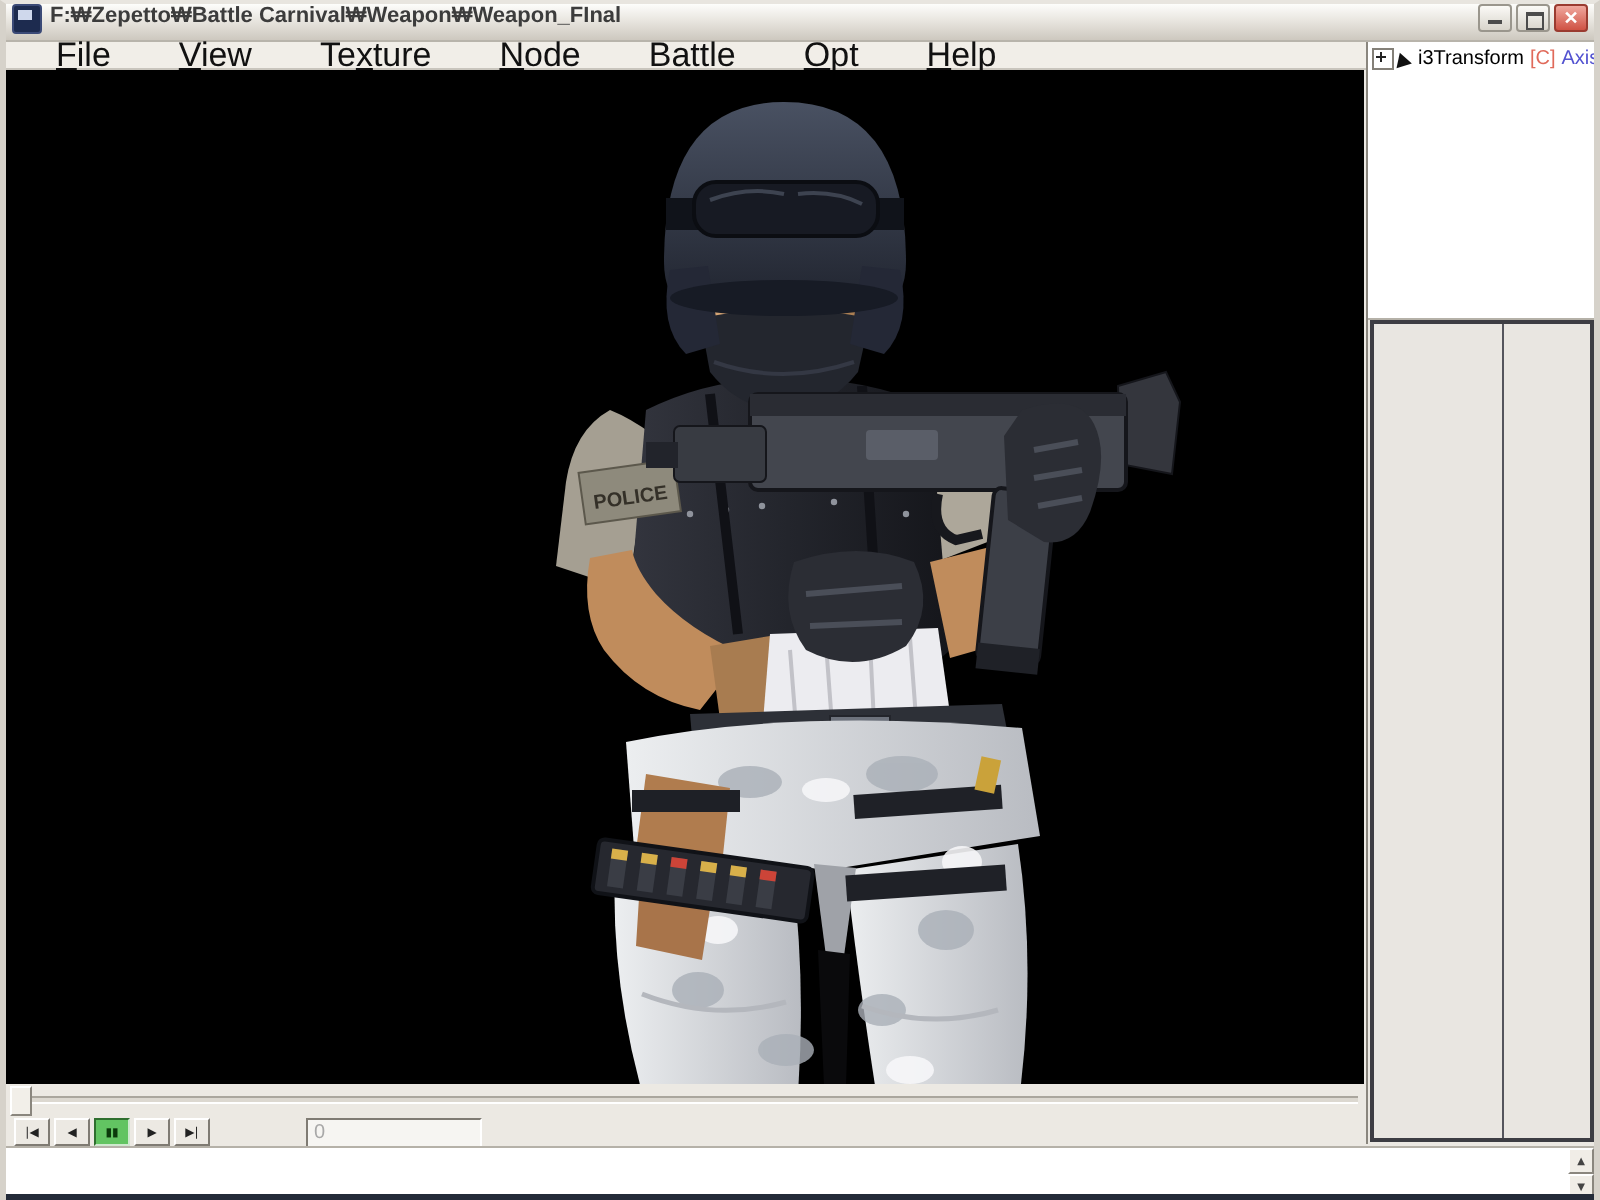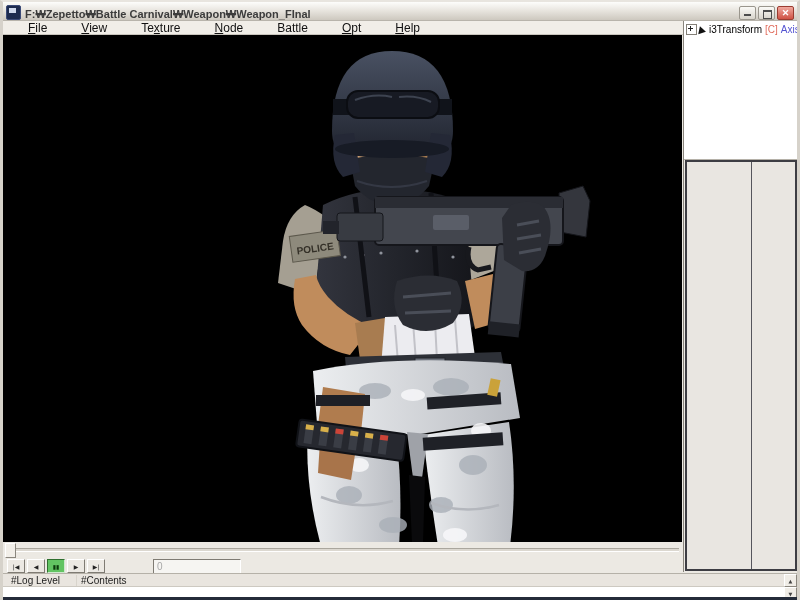--- a/index.html
+++ b/index.html
@@ -2,35 +2,35 @@
 <html><head>
 <meta charset="utf-8">
 <style>
   html,body{margin:0;padding:0;}
   body{font-family:"Liberation Sans","DejaVu Sans",sans-serif;}
   .window{position:relative;width:800px;height:600px;background:#ece9e3;overflow:hidden;
           border-left:3px solid #d6d2ca;border-right:3px solid #d6d2ca;border-top:2px solid #e8e5df;box-sizing:border-box;}
   
   .titlebar{position:absolute;top:0;left:0;right:0;height:18px;
             background:linear-gradient(180deg,#fdfdfb 0%,#e9e6e0 45%,#cdc8bf 100%);
-            display:flex;align-items:flex-end;padding:0 3px;border-bottom:1px solid #b8b4ab;}
+            display:flex;align-items:flex-start;padding:0 3px;border-bottom:1px solid #b8b4ab;}
   .app-icon{width:13px;height:13px;margin-right:4px;background:#1d2b4f;border:1px solid #3b4a77;border-radius:2px;position:relative;flex:0 0 auto;}
   .app-icon:before{content:"";position:absolute;left:2px;top:2px;width:7px;height:5px;background:#cfd8ec;}
   .title-text{font-size:11px;font-weight:bold;color:#3c3c3c;white-space:nowrap;overflow:hidden;flex:1;}
   .win-buttons{display:flex;gap:2px;}
   .win-btn{width:17px;height:14px;border:1px solid #9a968d;border-radius:2px;
            background:linear-gradient(180deg,#fbfaf7,#d8d4cb);position:relative;padding:0;cursor:default;}
   .win-btn.close{background:linear-gradient(180deg,#f0a89e,#cf5244);border-color:#9a3b30;color:#fff;
                  font-size:9px;font-weight:bold;line-height:12px;text-align:center;}
   .glyph-min{position:absolute;left:4px;bottom:3px;width:7px;border-bottom:2px solid #4c4c4c;}
   .glyph-max{position:absolute;left:4px;top:3px;width:7px;height:6px;border:1px solid #4c4c4c;border-top-width:2px;}
   
   .menubar{position:absolute;top:19px;left:0;width:679px;height:13px;background:#f1eee8;
            display:flex;align-items:center;padding-left:4px;border-bottom:1px solid #c9c5bd;}
-  .menu-item{font-size:12px;color:#111;margin-right:13px;white-space:nowrap;padding-left:21px;}
+  .menu-item{font-size:17px;color:#111;margin-right:13px;white-space:nowrap;padding-left:21px;}
   .menu-item u{text-decoration:underline;}
   
   .viewport{position:absolute;top:33px;left:0;width:679px;height:507px;background:#000;overflow:hidden;}
   
   .trackbar{position:absolute;top:540px;left:0;width:679px;height:16px;background:#ece9e3;}
   .groove{position:absolute;left:3px;right:3px;top:6px;height:2px;background:#dcd8d0;
           border-top:1px solid #aaa69d;border-bottom:1px solid #fff;}
   .thumb{position:absolute;left:2px;top:1px;width:9px;height:13px;background:#f2efe9;
          border:1px solid;border-color:#fff #8a867e #8a867e #fff;}
   
@@ -274,24 +274,20 @@
         <span class="tree-controller" style="color: rgb(83, 83, 209);">AxisRotate</span>
       </div>
     </div>
     <div class="prop-panel">
       <div class="prop-col"></div>
       <div class="prop-col"></div>
     </div>
   </div>
 
   <div class="logbar">
-    <div class="log-row header">
-      <span class="log-col1">#Log Level</span>
-      <span class="log-col2">#Contents</span>
-    </div>
     <div class="log-scroll">
       <button class="s-btn"><span>▲</span></button>
       <button class="s-btn"><span>▼</span></button>
     </div>
   </div>
 
   <div class="bottom-edge"></div>
 </div>
 
 </body></html>

